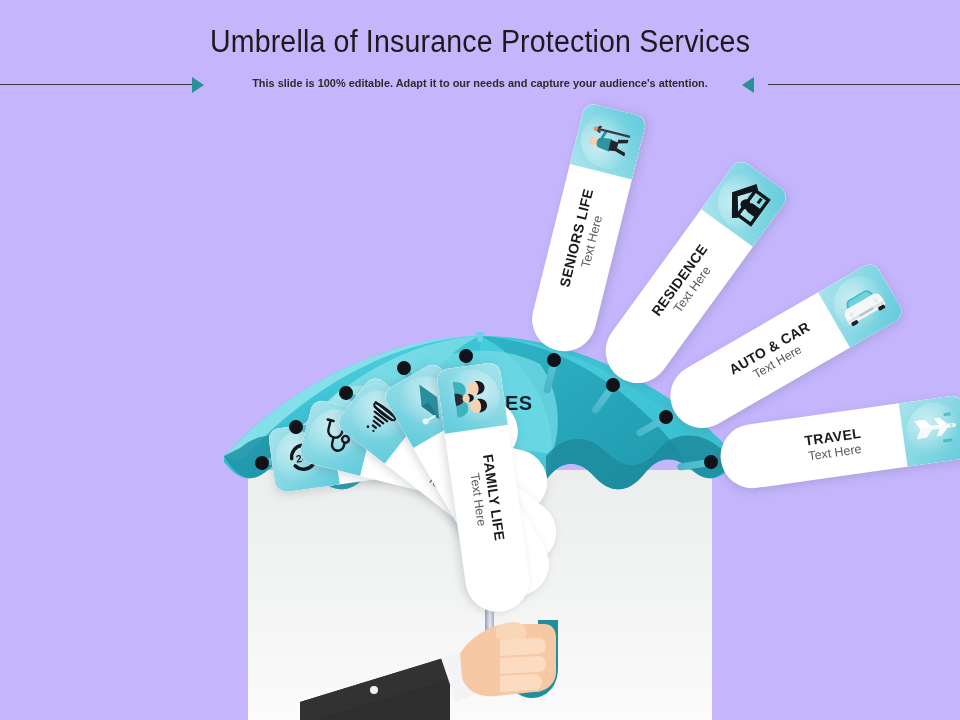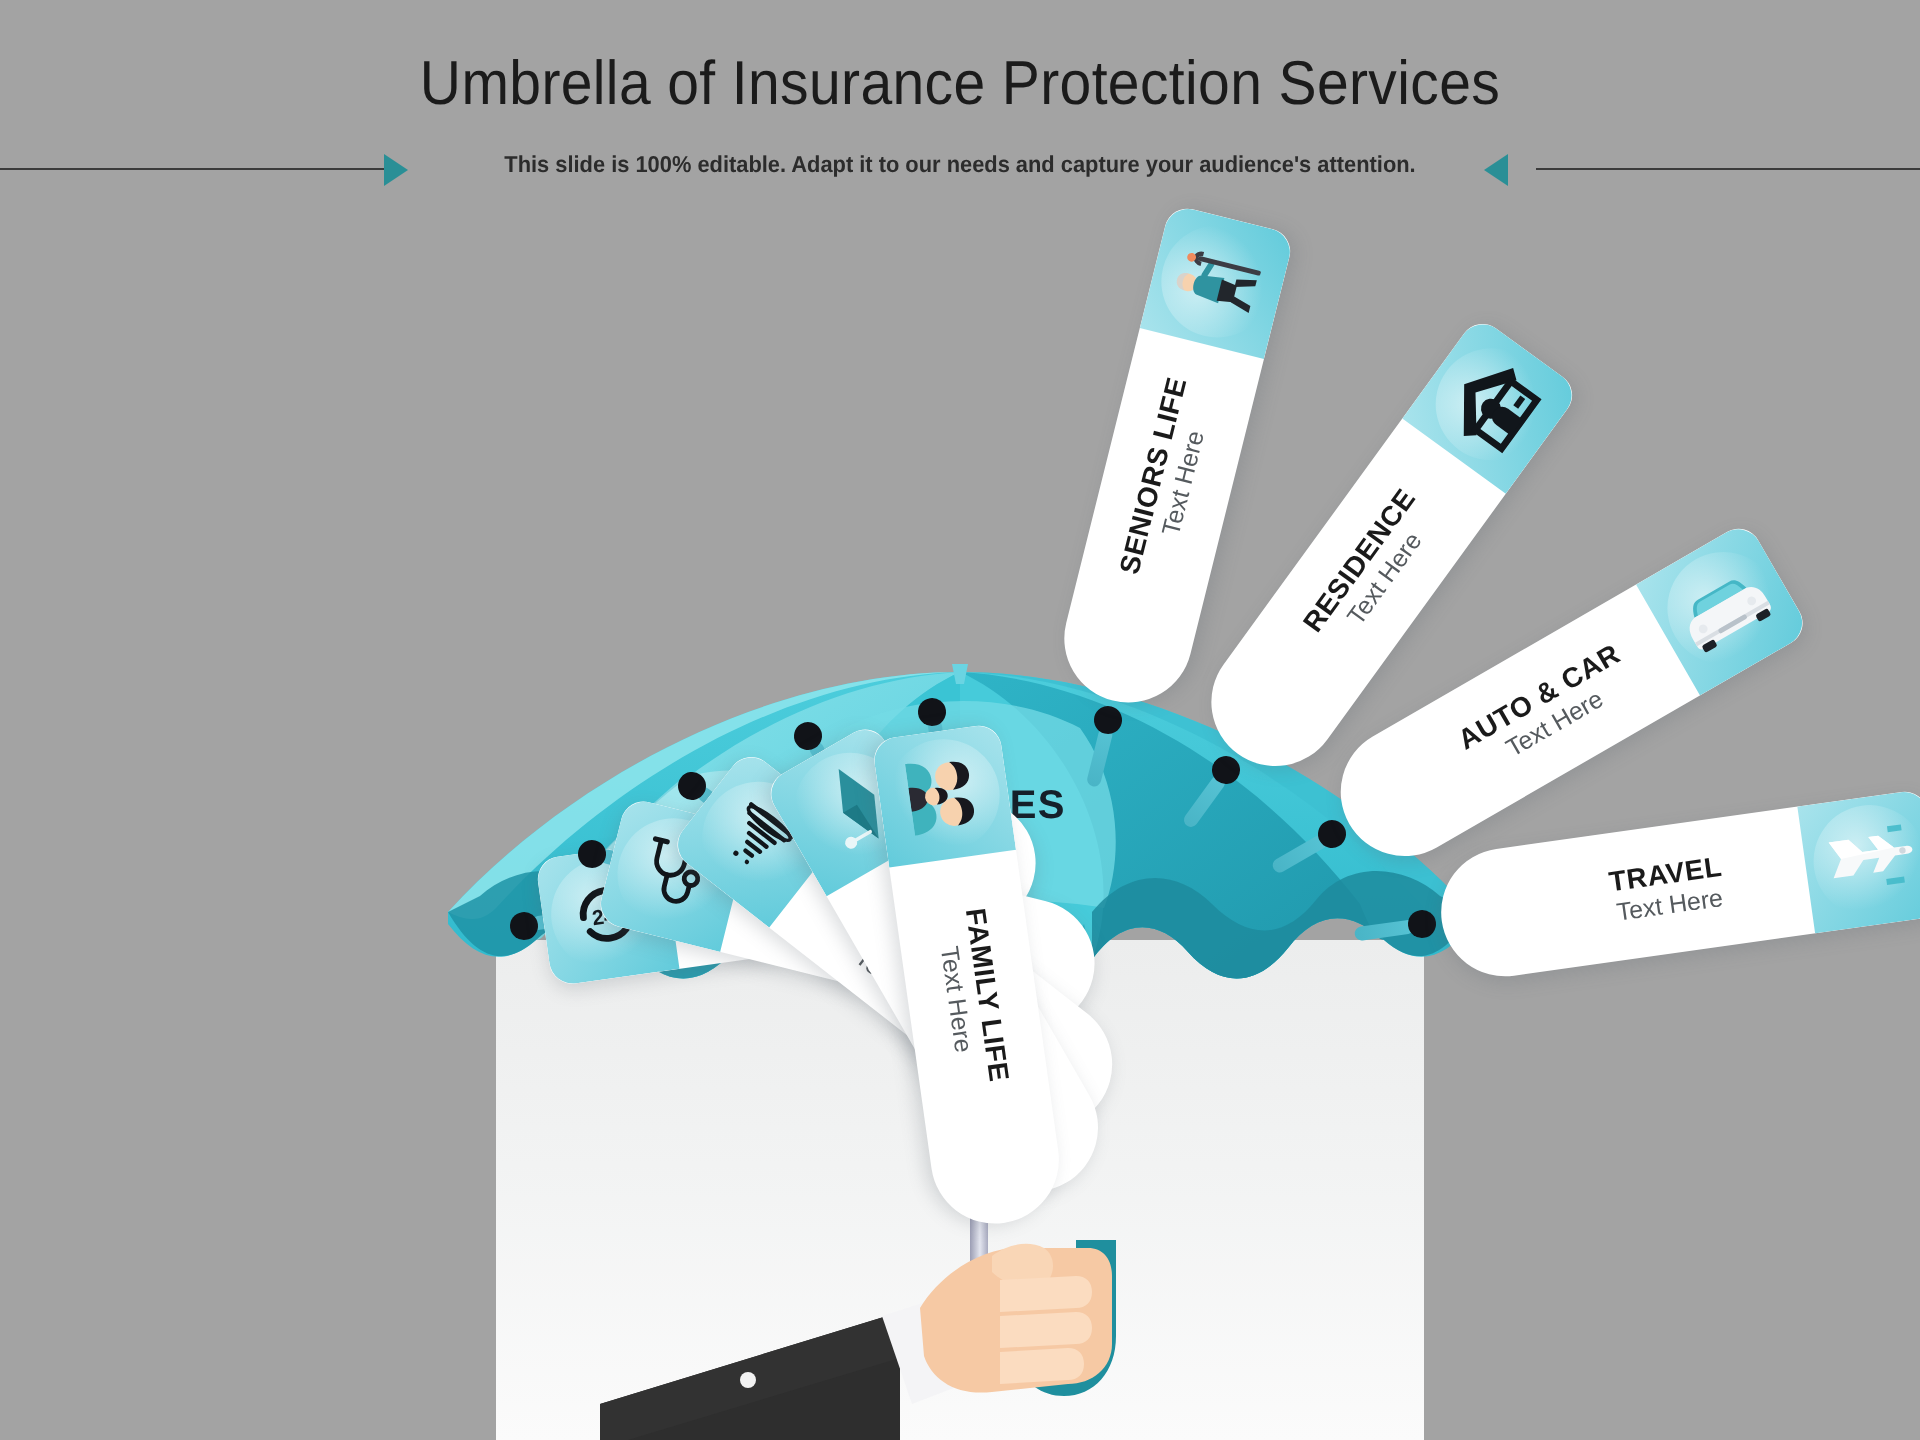--- a/index.html
+++ b/index.html
@@ -4,21 +4,21 @@
 <style>
   html, body {
     margin: 0;
     padding: 0;
     background: #ffffff;
   }
   #slide {
     position: relative;
     width: 960px;
     height: 720px;
-    background: #a3a3a3;
+    background: #c4b5fd;
     overflow: hidden;
     font-family: "Liberation Sans", sans-serif;
   }
 
   
   #title {
     position: absolute;
     top: 24px;
     left: 0;
     width: 960px;

